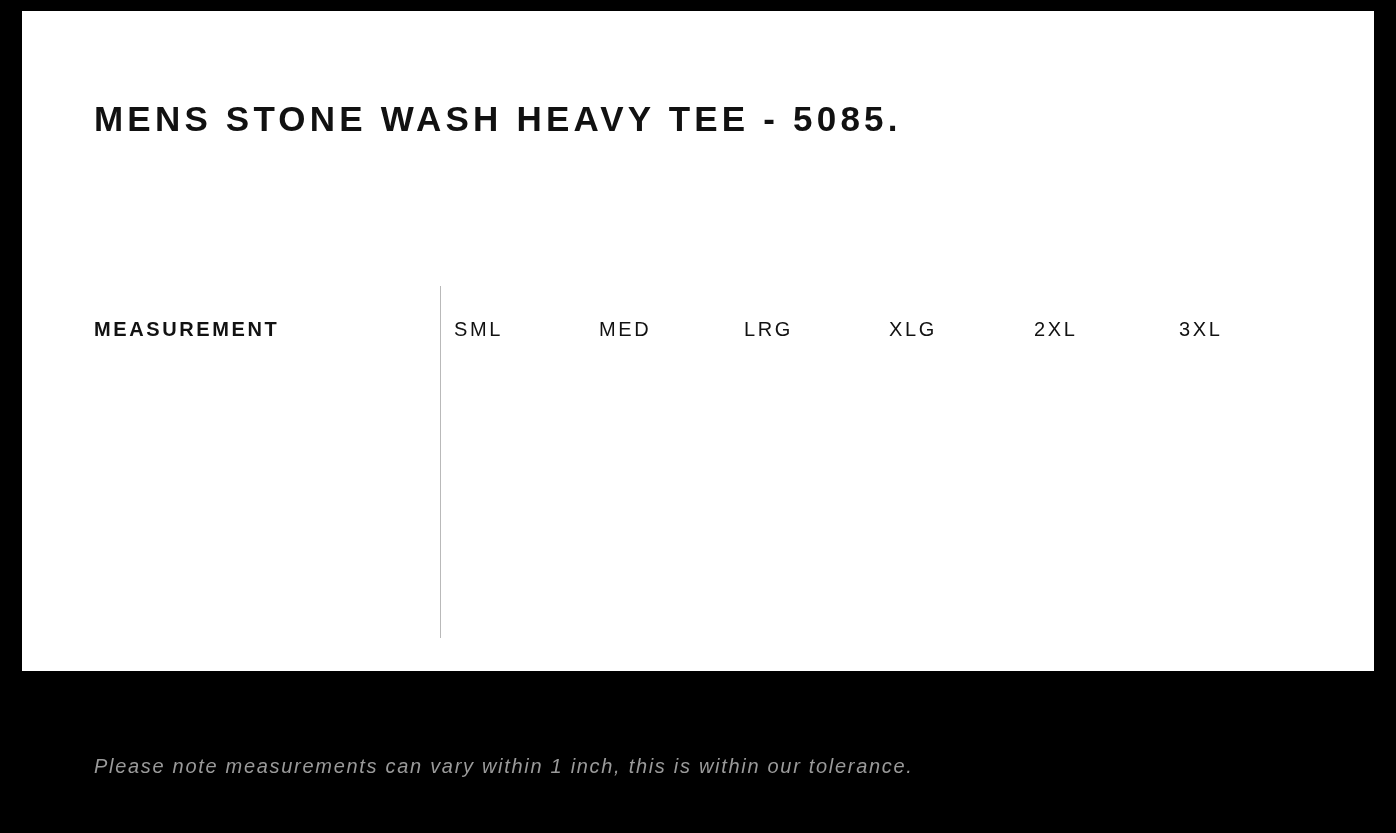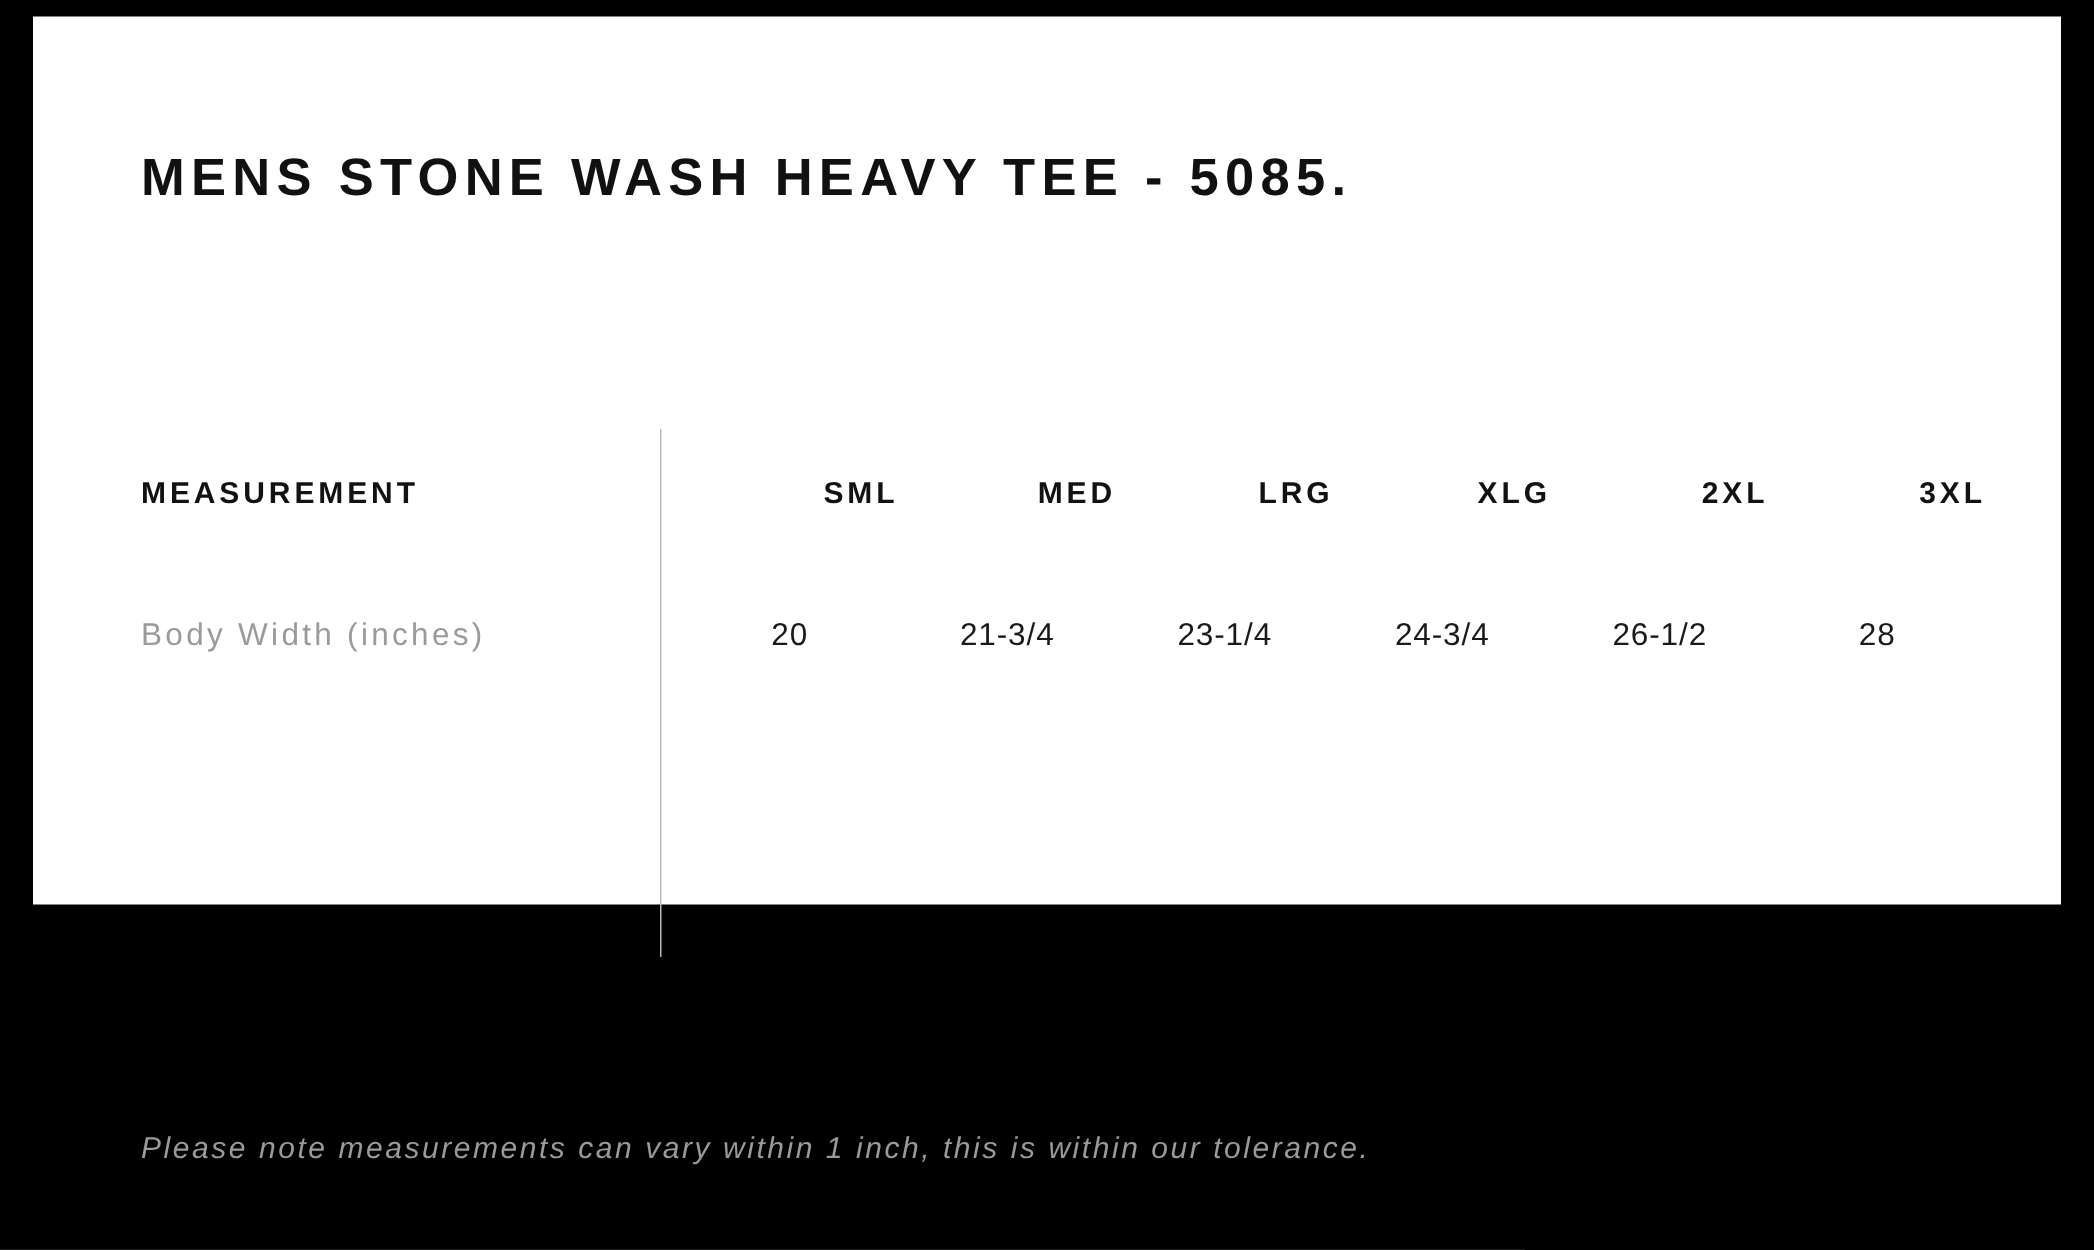--- a/index.html
+++ b/index.html
@@ -20,21 +20,21 @@
     width: 1396px;
     height: 833px;
     background: #000000;
     box-sizing: border-box;
   }
   .sheet {
     position: absolute;
     left: 22px;
     top: 11px;
     width: 1352px;
-    height: 592px;
+    height: 660px;
     background: #ffffff;
     box-sizing: border-box;
   }
   .title {
     position: absolute;
     left: 72px;
     top: 88px;
     font-size: 35px;
     font-weight: bold;
     letter-spacing: 4.2px;
@@ -78,24 +78,24 @@
   .hdr-measure {
     font-size: 20px;
     font-weight: bold;
     letter-spacing: 2.6px;
     color: #121212;
     text-align: left;
     padding-left: 0;
   }
   .hdr-size {
     font-size: 20px;
-    font-weight: bold;
+    font-weight: normal;
     letter-spacing: 2.6px;
     color: #121212;
-    text-align: right;
+    text-align: left;
   }
   .cell-label {
     font-size: 21px;
     letter-spacing: 2.2px;
     color: #9a9a9a;
     text-align: left;
   }
   .cell-value {
     font-size: 21px;
     letter-spacing: 0.6px;
@@ -137,29 +137,20 @@
         <tbody>
           <tr class="header-row">
             <td class="hdr-measure">MEASUREMENT</td>
             <td class="hdr-size">SML</td>
             <td class="hdr-size">MED</td>
             <td class="hdr-size">LRG</td>
             <td class="hdr-size">XLG</td>
             <td class="hdr-size">2XL</td>
             <td class="hdr-size">3XL</td>
           </tr>
-          <tr class="data-row">
-            <td class="cell-label">Body Width (inches)</td>
-            <td class="cell-value">20</td>
-            <td class="cell-value">21-3/4</td>
-            <td class="cell-value">23-1/4</td>
-            <td class="cell-value">24-3/4</td>
-            <td class="cell-value">26-1/2</td>
-            <td class="cell-value">28</td>
-          </tr>
         </tbody>
       </table>
     </div>
 
     <div class="footnote">Please note measurements can vary within 1 inch, this is within our tolerance.</div>
 
   </div>
 </div>
 
 </body></html>

